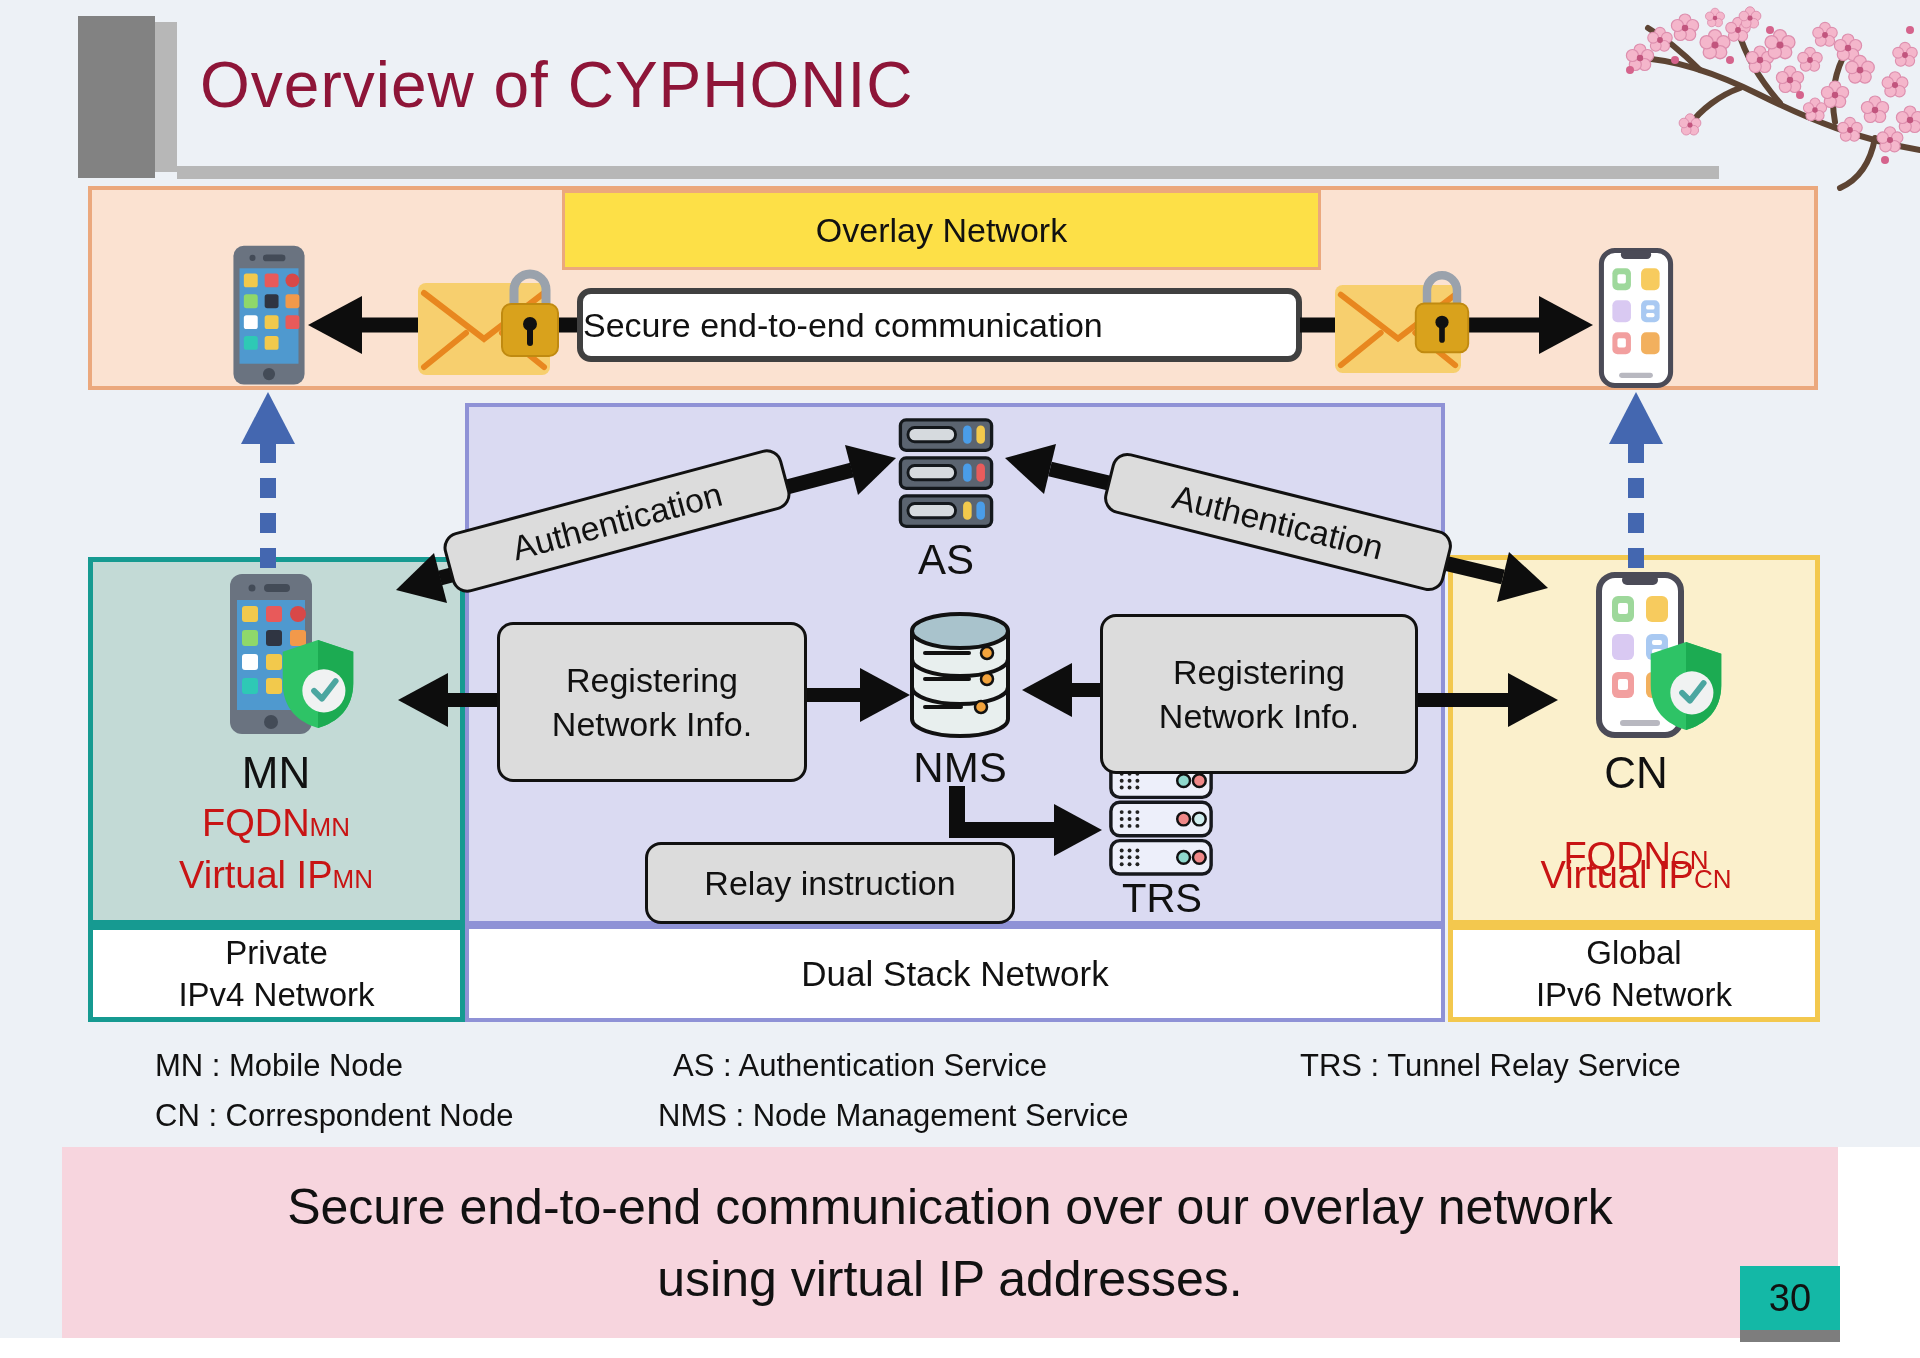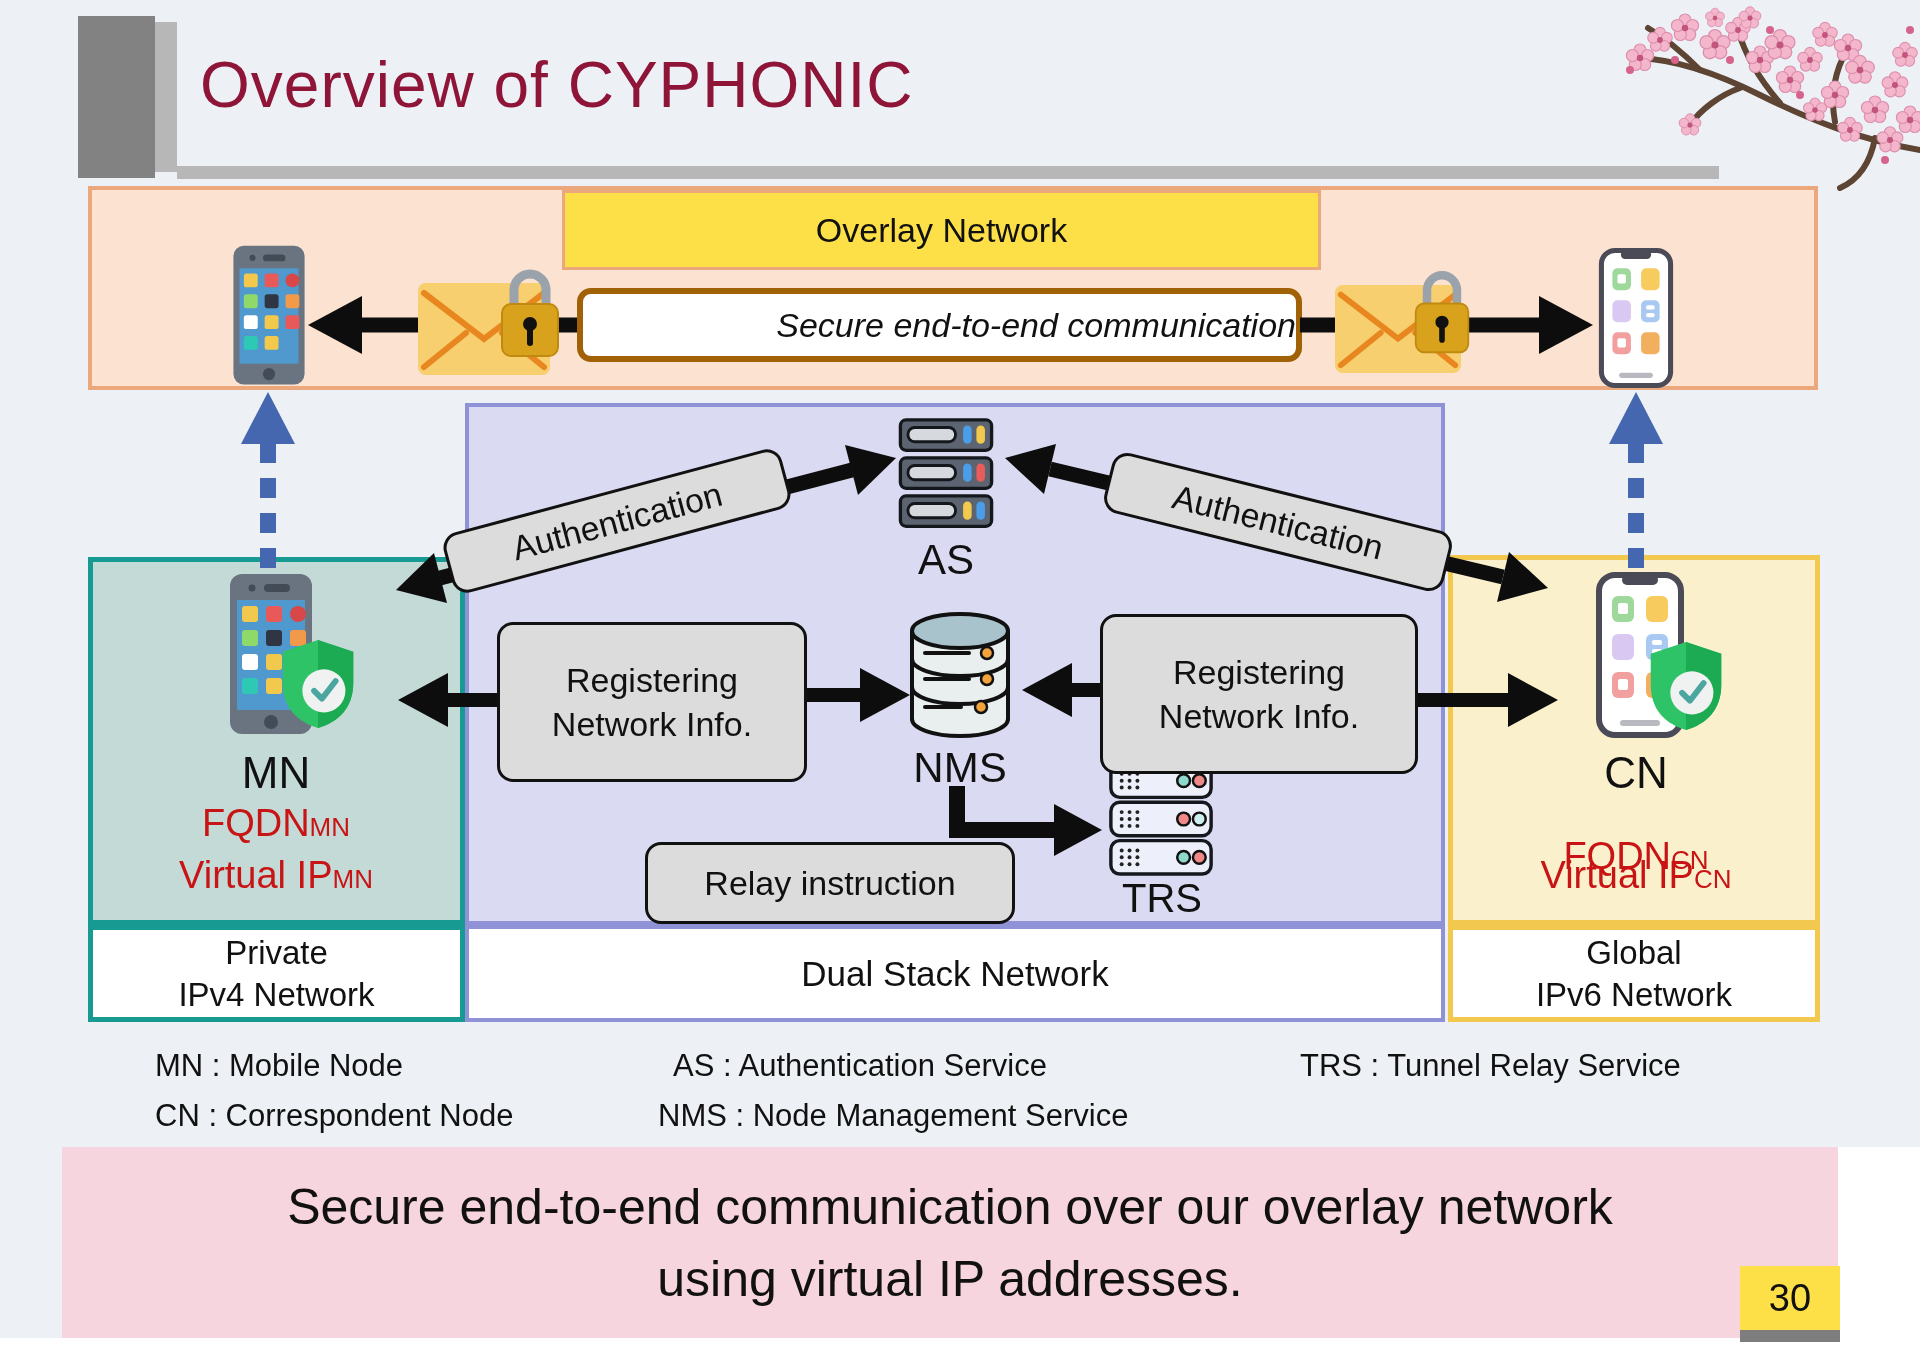--- a/index.html
+++ b/index.html
@@ -17,42 +17,42 @@
   .mn-box{left:88px;top:557px;width:377px;height:368px;background:#c3dad6;border:5px solid #169a91;box-sizing:border-box;}
   .cn-box{left:1448px;top:555px;width:372px;height:370px;background:#fbf0cc;border:5px solid #f3c84e;box-sizing:border-box;}
   .netlabel{background:#ffffff;box-sizing:border-box;display:flex;flex-direction:column;align-items:center;justify-content:center;
             font-size:33px;line-height:1.25;text-align:center;}
   .mn-netlabel{left:88px;top:925px;width:377px;height:97px;border:5px solid #169a91;}
   .core-netlabel{left:465px;top:925px;width:980px;height:97px;border:4px solid #8f92d6;font-size:35px;}
   .cn-netlabel{left:1448px;top:925px;width:372px;height:97px;border:5px solid #f3c84e;}
   
   .overlay-label{left:562px;top:190px;width:753px;height:74px;background:#fde047;border:3px solid #eba87d;
                  display:flex;align-items:center;justify-content:center;font-size:34px;}
-  .secure-label{left:577px;top:288px;width:725px;height:74px;background:#ffffff;border:6px solid #a16207;border-radius:14px;
-                display:flex;align-items:center;justify-content:flex-end;font-size:34px;box-sizing:border-box;font-style:italic;}
+  .secure-label{left:577px;top:288px;width:725px;height:74px;background:#ffffff;border:6px solid #404040;border-radius:14px;
+                display:flex;align-items:center;justify-content:flex-start;font-size:34px;box-sizing:border-box;}
   
   .tag{background:#dcdcdc;border:3.5px solid #111;border-radius:16px;box-sizing:border-box;
        display:flex;flex-direction:column;align-items:center;justify-content:center;font-size:34px;line-height:1.3;text-align:center;}
   .auth-left{left:442px;top:490px;width:350px;height:62px;transform:rotate(-15deg);}
   .auth-right{left:1103px;top:491px;width:350px;height:62px;transform:rotate(14deg);}
   .reg-left{left:497px;top:622px;width:310px;height:160px;}
   .reg-right{left:1100px;top:614px;width:318px;height:160px;}
   .relay{left:645px;top:842px;width:370px;height:82px;font-size:34px;}
   
   .nodename{font-size:42px;text-align:center;}
   .hostname{font-size:44px;text-align:center;}
   .redname{font-size:38px;text-align:center;color:#c81414;white-space:nowrap;}
   .redname .sub{font-size:26px;}
   .legend{font-size:31px;white-space:nowrap;}
   
   .banner{left:62px;top:1147px;width:1776px;height:191px;background:#f7d5de;display:flex;flex-direction:column;
           align-items:center;justify-content:center;gap:14px;font-size:50px;text-align:center;}
   .white-bottom{left:0;top:1338px;width:1920px;height:20px;background:#ffffff;}
   .white-right{left:1838px;top:1147px;width:82px;height:211px;background:#ffffff;}
-  .pagebox{left:1740px;top:1266px;width:100px;height:64px;background:#fde047;display:flex;align-items:center;justify-content:center;font-size:38px;}
+  .pagebox{left:1740px;top:1266px;width:100px;height:64px;background:#14b8a6;display:flex;align-items:center;justify-content:center;font-size:38px;}
   .pagebox-strip{left:1740px;top:1330px;width:100px;height:12px;background:#7d7d7d;}
   svg{display:block;}
   #arrow-layer{position:absolute;left:0;top:0;pointer-events:none;}
 </style>
 </head>
 <body>
 
 <div id="slide">
 
   <div class="abs tblock-dark"></div>

